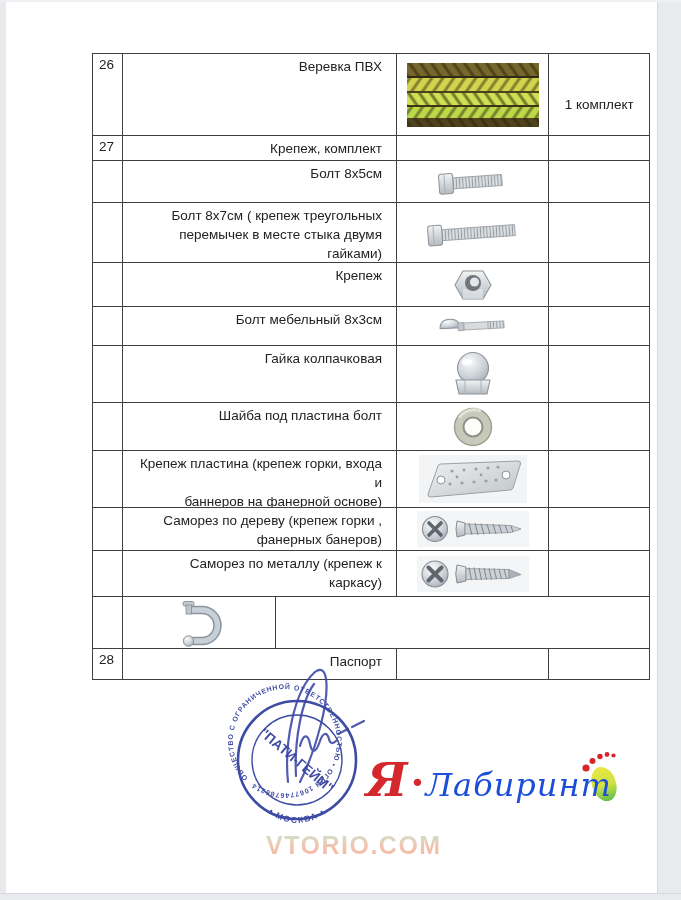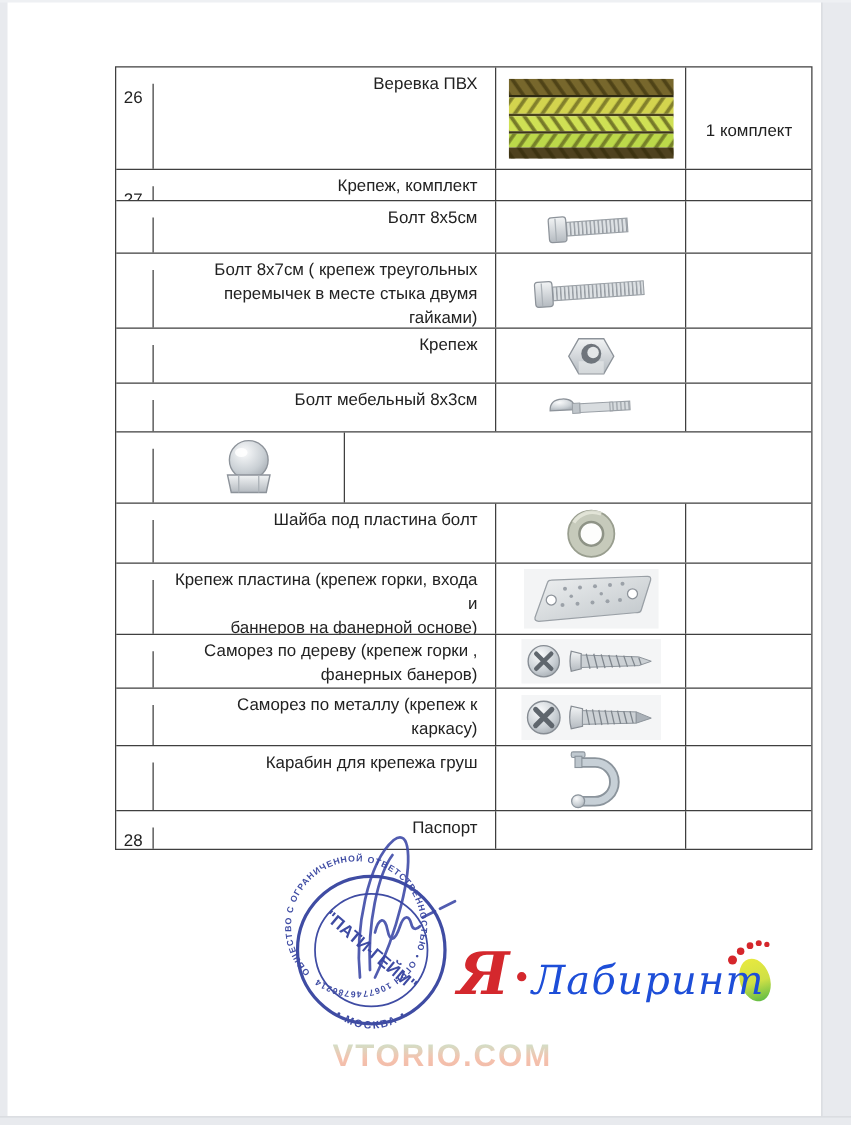--- a/index.html
+++ b/index.html
@@ -19,21 +19,21 @@
   
   .spec-table{
     position:absolute;left:92px;top:53px;width:558px;
     border:1px solid #3f3f3f;box-sizing:border-box;
     color:#222;font-size:13.5px;
   }
   .t-row{display:flex;border-bottom:1px solid #3f3f3f;box-sizing:border-box;}
   .t-row:last-child{border-bottom:none;}
   .c{box-sizing:border-box;border-right:1px solid #3f3f3f;overflow:hidden;}
   .c:last-child{border-right:none;margin-top:40px;}
-  .c-num{width:30px;padding:3px 0 0 6px;margin-top:13px;}
+  .c-num{width:30px;padding:3px 0 0 6px;}
   .c-name{width:275px;padding:3px 14px 0 14px;text-align:right;white-space:pre-line;line-height:1.42;}
   .c-img{width:153px;display:flex;align-items:center;justify-content:center;}
   .c-qty{width:100px;padding:3px 0 0 0;text-align:center;}
 
   .artwork{position:absolute;left:0;top:0;pointer-events:none;}
 
   
   .logo{
     position:absolute;left:366px;top:756px;display:flex;align-items:baseline;
     font-family:"DejaVu Serif", serif;
@@ -184,20 +184,21 @@
           <rect x="26" y="9.5" width="26" height="7" fill="#d8dcdf" stroke="#9aa0a6" stroke-width="0.8"></rect>
           <rect x="50" y="9.5" width="16" height="7" fill="url(#threads)" stroke="#9aa0a6" stroke-width="0.8"></rect>
         </g>
       </svg>
     </div>
     <div class="c c-qty"></div>
   </div>
 
   <div class="t-row" style="height:57px">
     <div class="c c-num"></div>
+    <div class="c c-name">Гайка колпачковая</div>
     <div class="c c-img">
       <svg width="46" height="48">
         <circle cx="23" cy="18" r="15.5" fill="url(#domeG)" stroke="#8d939a" stroke-width="1.1"></circle>
         <ellipse cx="17" cy="12" rx="5" ry="3.6" fill="#ffffff" opacity="0.85"></ellipse>
         <polygon points="6,30 40,30 37,44 9,44" fill="url(#metalV)" stroke="#8d939a" stroke-width="1.1"></polygon>
         <line x1="15" y1="30" x2="15" y2="44" stroke="#aab0b6" stroke-width="1"></line>
         <line x1="31" y1="30" x2="31" y2="44" stroke="#aab0b6" stroke-width="1"></line>
       </svg>
     </div>
     <div class="c c-qty"></div>
@@ -292,21 +293,20 @@
           <line x1="82" y1="13" x2="84.5" y2="23"></line>
             <line x1="87" y1="13" x2="89.5" y2="22.5"></line>
         </g>
       </svg>
     </div>
     <div class="c c-qty"></div>
   </div>
 
   <div class="t-row" style="height:52px">
     <div class="c c-num"></div>
-    <div class="c c-name">Карабин для крепежа груш</div>
     <div class="c c-img">
       <svg width="58" height="50">
         <path d="M 20 12 H 32 A 15.5 15.5 0 1 1 32 43 H 20" fill="none" stroke="#8b949c" stroke-width="8.5"></path>
         <path d="M 20 12 H 32 A 15.5 15.5 0 1 1 32 43 H 20" fill="none" stroke="#c7d0d7" stroke-width="5.5"></path>
         <rect x="13" y="3.5" width="11" height="4.5" rx="1.5" fill="#c0c9d0" stroke="#8b949c" stroke-width="0.9"></rect>
         <rect x="16" y="7" width="5.5" height="9" fill="#bdc6cd" stroke="#8b949c" stroke-width="0.9"></rect>
         <circle cx="18.5" cy="43" r="5.2" fill="url(#domeG)" stroke="#8b949c" stroke-width="1"></circle>
       </svg>
     </div>
     <div class="c c-qty"></div>

